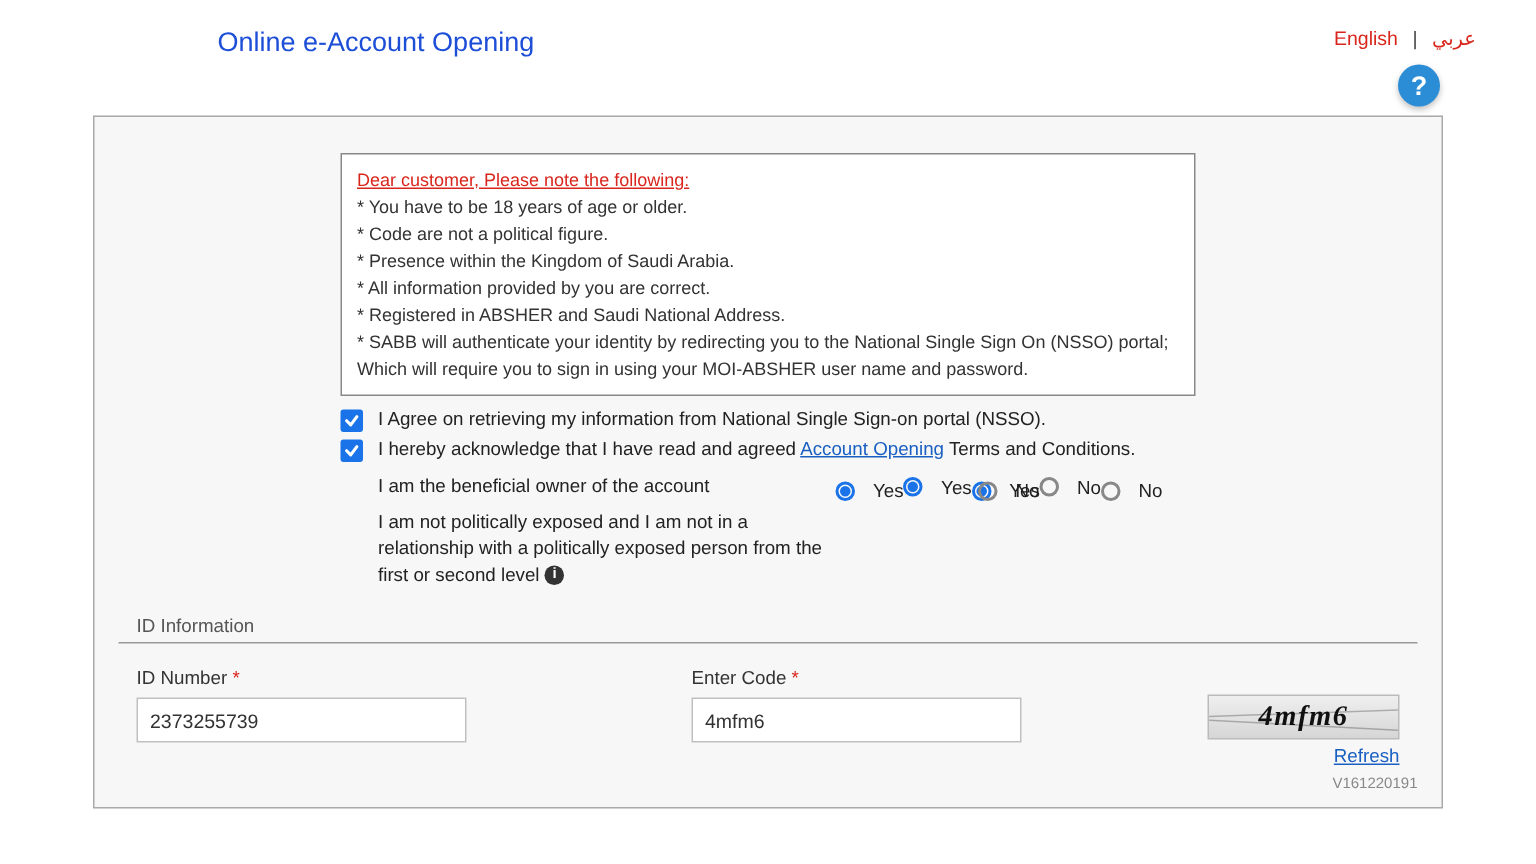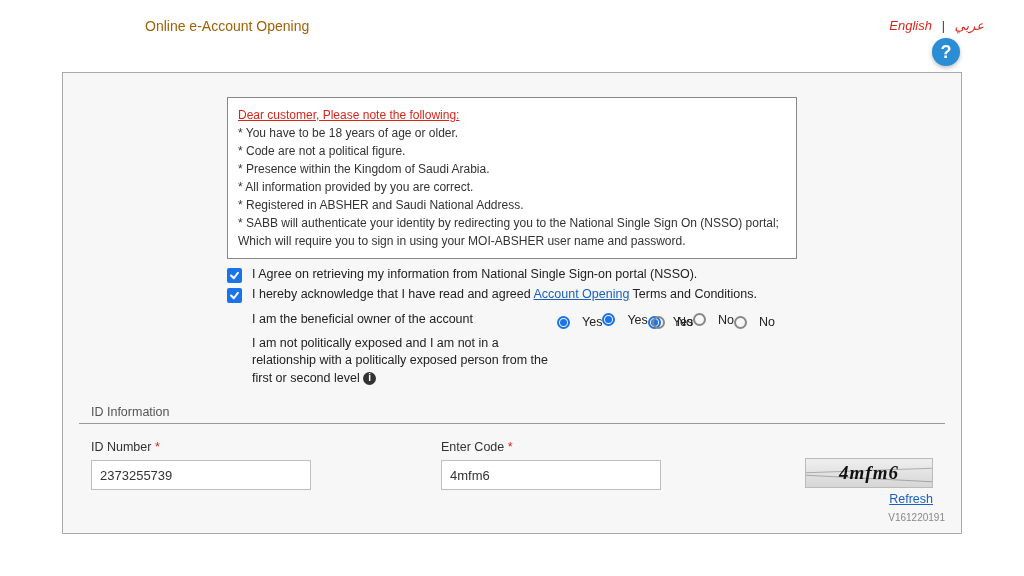--- a/index.html
+++ b/index.html
@@ -1,20 +1,20 @@
 <!DOCTYPE html>
 <html><head>
 <meta charset="utf-8">
 <style>
   * { box-sizing: border-box; }
   html, body { margin: 0; padding: 0; font-family: Arial, Helvetica, sans-serif; font-size: 13px; background: #fff; color: #333; }
   .page { width: 1024px; height: 576px; position: relative; margin: 0 auto; }
   .topbar { display: flex; align-items: flex-start; justify-content: space-between; padding: 18px 40px 0 145px; }
-  .title { color: #a16207; font-size: 14px; font-weight: 400; }
-  .lang { font-size: 13px; font-style: italic; }
+  .title { color: #1d4ed8; font-size: 18px; font-weight: 400; }
+  .lang { font-size: 13px; }
   .lang .en { color: #d9261c; }
   .lang .sep { color: #444; margin: 0 6px; }
   .lang .ar { color: #d9261c; font-family: "Tahoma", sans-serif; }
   .help-row { width: 920px; margin: 0 auto; display:flex; justify-content:flex-end; padding: 4px 12px 6px 0;}
   .help-icon { width:28px;height:28px;border-radius:50%;background:#2a8dd6;color:#fff;display:flex;align-items:center;justify-content:center;font-weight:bold;font-size:18px;box-shadow:0 2px 4px rgba(0,0,0,0.25);}
   .panel { width: 900px; margin: 0 auto; border: 1px solid #a9a9a9; background: #f7f7f7; padding: 24px 16px 10px 16px; position: relative;}
   .notice-box { width: 570px; margin: 0 auto; border: 1px solid #888; background: #fff; padding: 8px 10px; font-size: 12px; line-height: 1.5; color:#333;}
   .notice-box .head { color: #d9261c; text-decoration: underline; }
   .consent-area { width: 570px; margin: 8px auto 0 auto; font-size:12.5px; color:#222;}
   .check-row { display:flex; align-items:flex-start; margin-bottom:4px;}
@@ -27,21 +27,21 @@
   .q-text-col .q { margin-bottom:6px; line-height:1.4;}
   .info-ic { display:inline-flex; width:13px;height:13px;border-radius:50%;background:#333;color:#fff;align-items:center;justify-content:center;font-size:10px;font-weight:bold;vertical-align:middle;}
   .radio-col { width:95px; display:flex; flex-direction:row; justify-content:space-between; font-size:12.5px;}
   .r-row { display:flex; align-items:center; height:22px;}
   .r-row.gap { height:40px; align-items:flex-start; padding-top:2px;}
   .radio { width:13px;height:13px;border-radius:50%;border:2px solid #888;margin-right:12px;display:flex;align-items:center;justify-content:center; flex-shrink:0;}
   .radio.selected { border-color:#1a73e8;}
   .radio.selected::after{ content:"";width:7px;height:7px;border-radius:50%;background:#1a73e8;}
   .section-title { font-size:12.5px;color:#555;margin:12px 0 4px 12px;}
   .hr{ border:none;border-top:1px solid #999;margin:4px 0 16px 0;}
-  .form-row { display:flex; gap:20px; padding: 0 12px;}
+  .form-row { display:flex; gap:40px; padding: 0 12px;}
   .form-col { display:flex; flex-direction:column; width:220px;}
   .form-col label { font-size:12.5px;color:#333;margin-bottom:6px;}
   .req { color:#d9261c;}
   .inp { height:30px;border:1px solid #bfbfbf;background:#fff;padding:0 8px;font-size:13px;color:#333;width:100%;}
   .captcha-col { display:flex; flex-direction:column; align-items:flex-end; margin-left:auto;}
   .captcha-img { width:128px;height:30px;border:1px solid #bbb;background:linear-gradient(#efefef,#d6d6d6);position:relative;overflow:hidden;display:flex;align-items:center;justify-content:center;font-family:"Times New Roman",serif;font-weight:bold;font-size:19px;font-style:italic;letter-spacing:1px;color:#111;margin-top:18px;}
   .captcha-img::before,.captcha-img::after{content:"";position:absolute;left:0;right:0;border-top:1px solid rgba(0,0,0,0.25);}
   .captcha-img::before{ top:11px; transform:rotate(-2deg);}
   .captcha-img::after{ top:19px; transform:rotate(3deg);}
   .refresh-link { color:#1a5fc2; text-decoration:underline; font-size:12.5px; margin-top:4px; cursor:pointer;}

